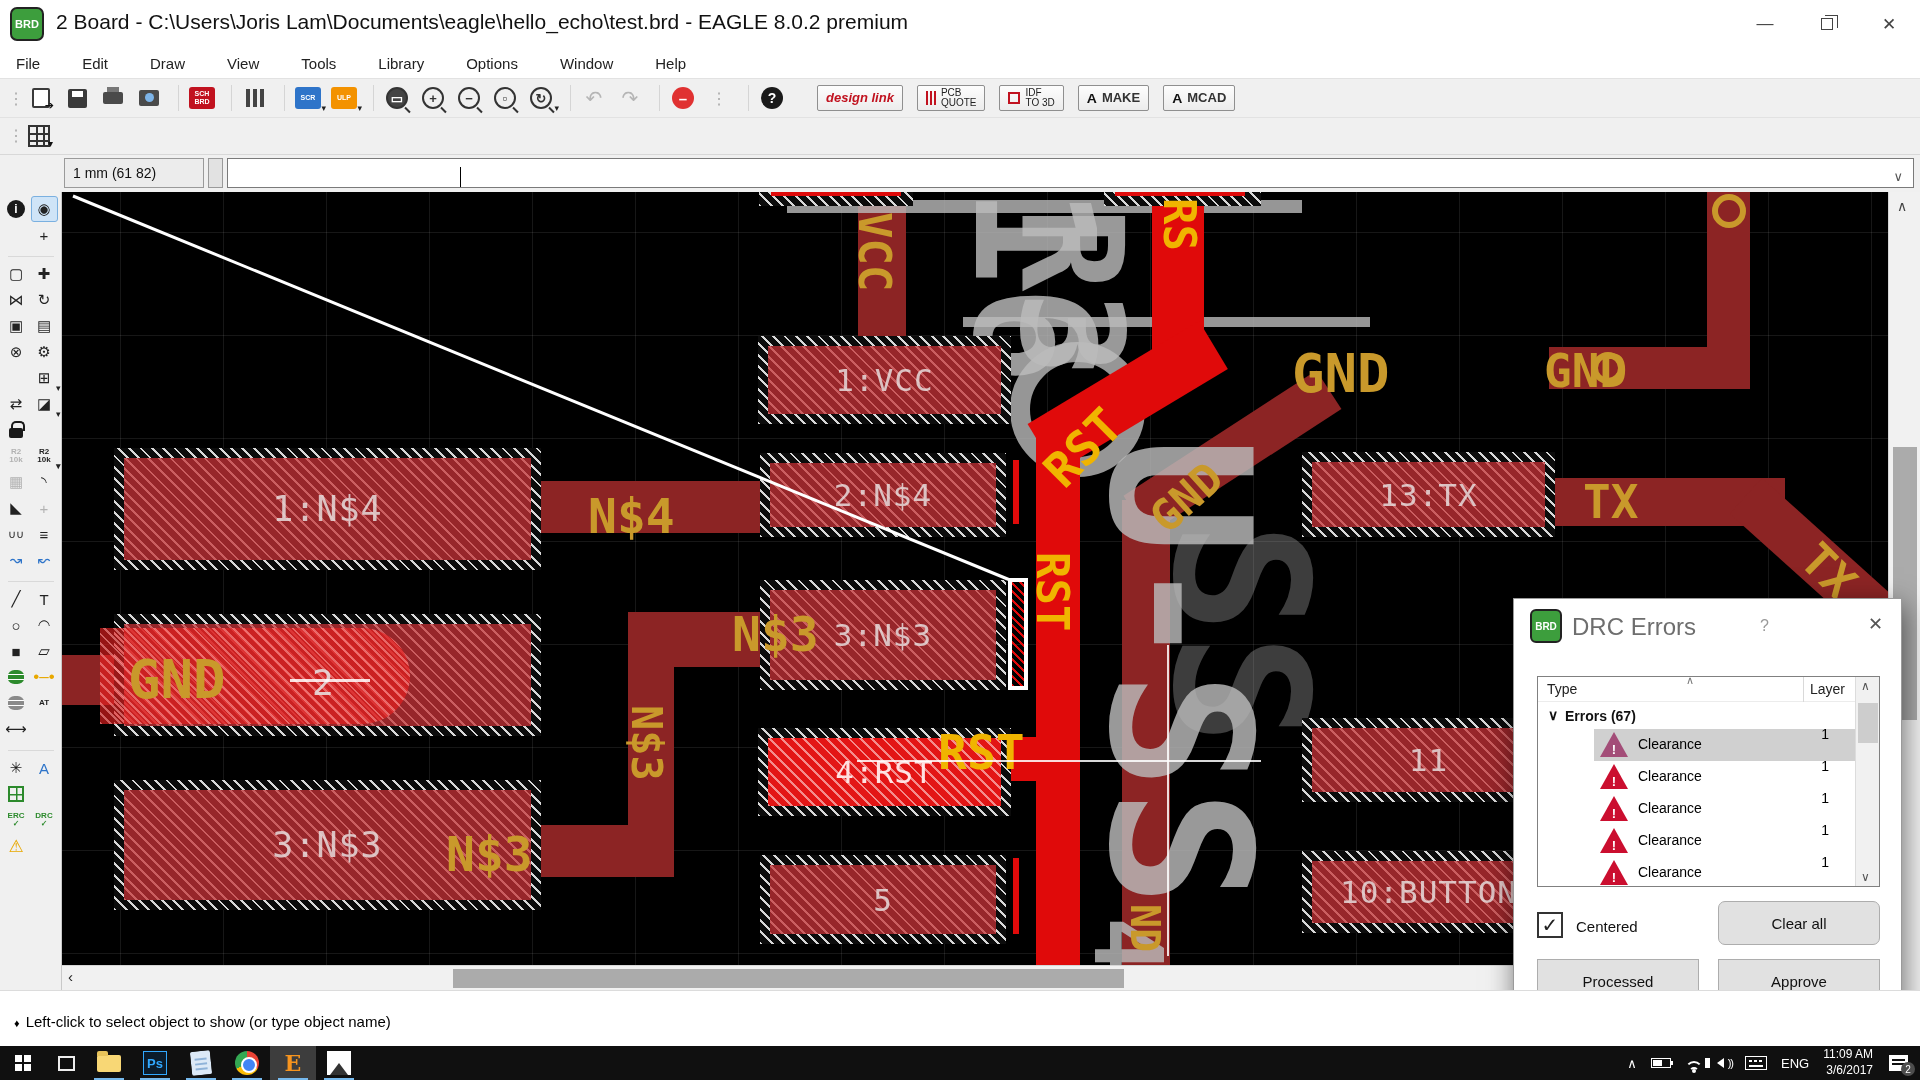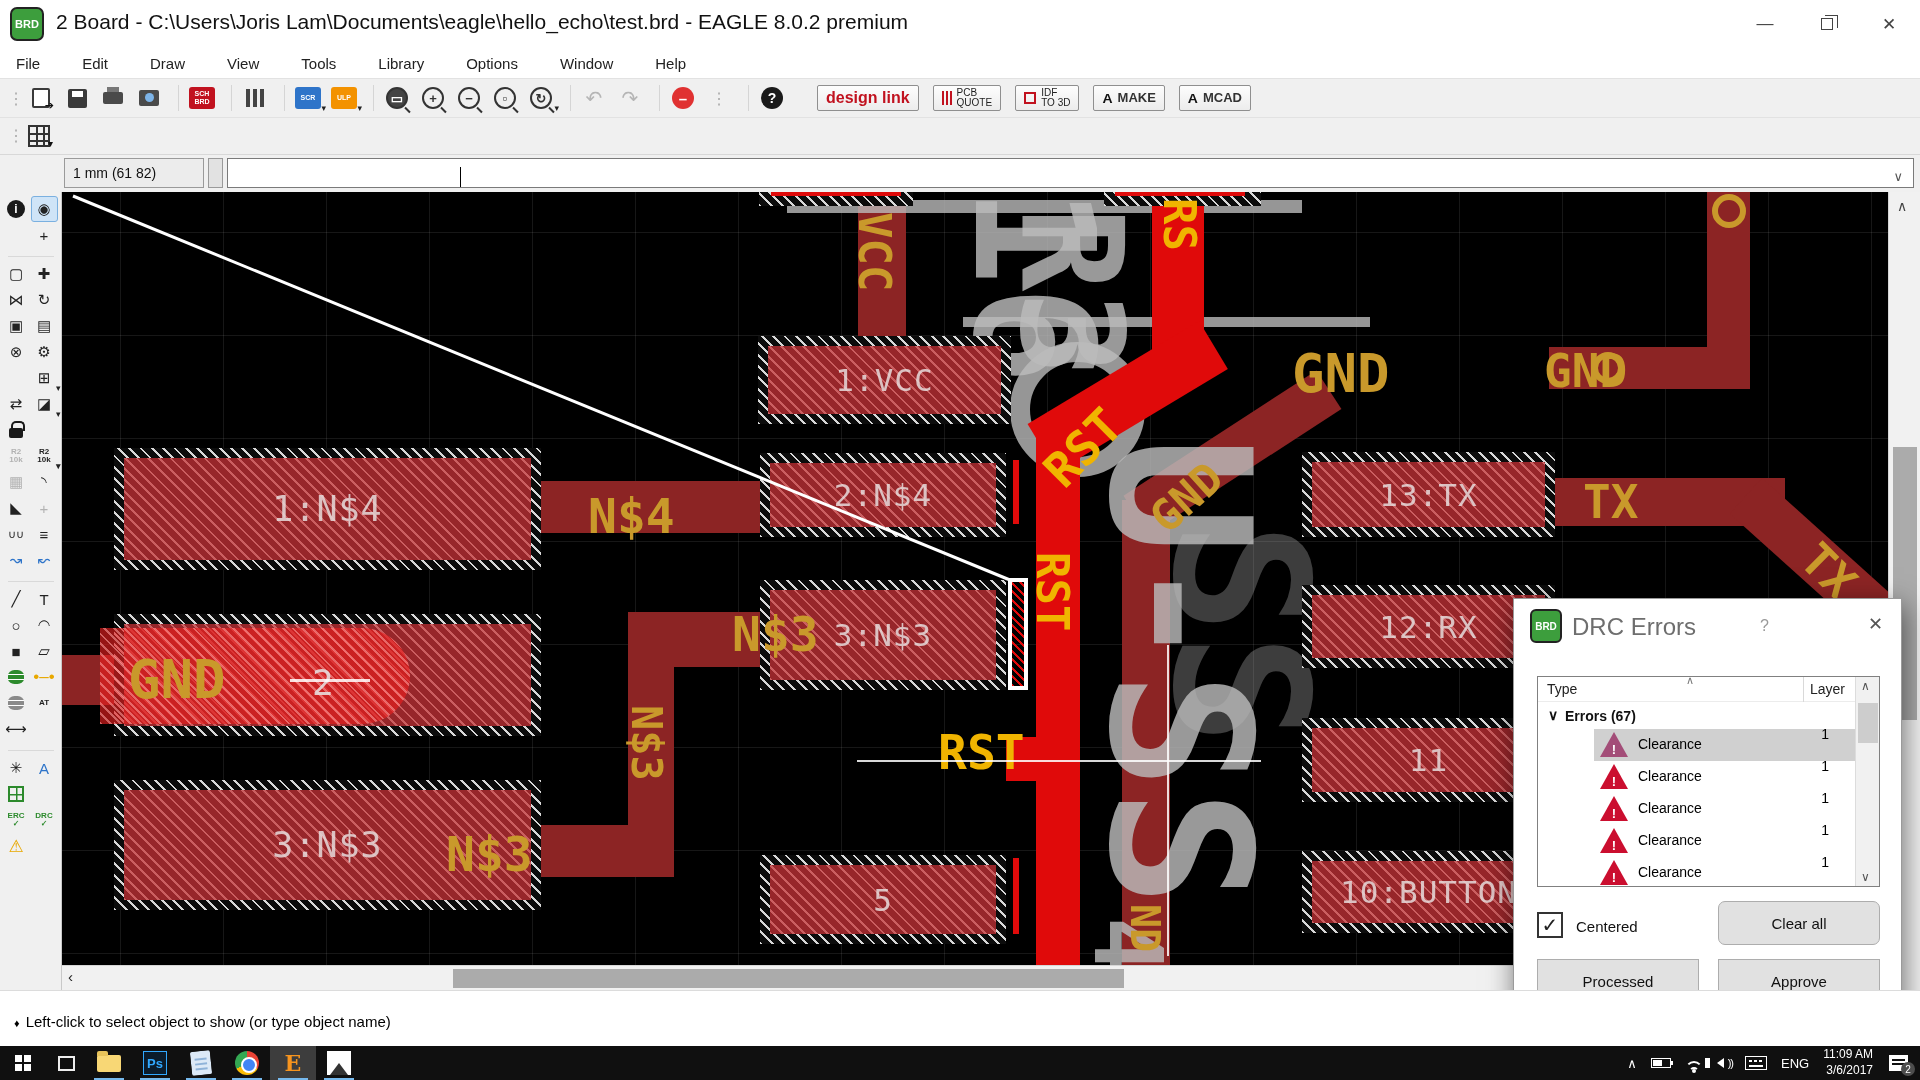--- a/index.html
+++ b/index.html
@@ -39,21 +39,21 @@
 .ic-lib { width:18px; height:18px; background:linear-gradient(90deg,#444 0 4px,transparent 4px 7px,#444 7px 11px,transparent 11px 14px,#444 14px 18px); }
 .ic-zoom { width:22px; height:22px; border:2px solid #333; border-radius:50%; font-size:13px; font-weight:bold; color:#333; display:flex; align-items:center; justify-content:center; position:relative; }
 .ic-zoom::after { content:""; position:absolute; right:-5px; bottom:-4px; width:7px; height:2px; background:#333; transform:rotate(45deg); }
 .ic-zoom.fit { background:#444; color:#fff; }
 .arrow { font-size:20px; color:#b5b5b5; }
 .ic-stop { width:22px; height:22px; border-radius:50%; background:#e03131; color:#fff; font-weight:bold; font-size:15px; display:flex; align-items:center; justify-content:center; }
 .dots { color:#aaa; font-size:16px; }
 .ic-help { width:22px; height:22px; border-radius:50%; background:#1a1a1a; color:#fff; font-weight:bold; font-size:14px; display:flex; align-items:center; justify-content:center; }
 .vendor { height:26px; border:1px solid #8f8f8f; border-radius:2px; background:linear-gradient(#fdfdfd,#ececec); display:flex; align-items:center; padding:0 8px; margin-right:14px; font-size:10px; color:#222; white-space:pre-line; line-height:1.05; }
 .vendor.first { margin-left:24px; }
-.v-red { color:#c1121f; font-weight:bold; font-size:16px; }
+.v-red { color:#c1121f; font-style:italic; font-weight:bold; font-size:13px; }
 .v-icon-bars { width:10px; height:14px; margin-right:5px; background:linear-gradient(90deg,#c1121f 0 2px,transparent 2px 4px,#c1121f 4px 6px,transparent 6px 8px,#c1121f 8px 10px); }
 .v-icon-box { width:12px; height:12px; border:2px solid #c1121f; margin-right:5px; }
 .v-logo { font-weight:bold; font-size:14px; margin-right:5px; color:#111; transform:scaleY(.9); }
 .v-caps { font-weight:bold; font-size:13px; color:#333; }
 
 .toolbar2 { position:absolute; left:0; top:118px; width:1920px; height:37px; background:#f0f0f0; border-bottom:1px solid #d8d8d8; }
 .toolbar2::before { content:"⋮"; color:#aaa; position:absolute; left:8px; top:8px; font-size:16px; }
 .grid-ic { position:absolute; left:28px; top:7px; width:22px; height:22px; border:2px solid #333;
   background:linear-gradient(#333 0 0) 0 6px/100% 2px no-repeat, linear-gradient(#333 0 0) 0 13px/100% 2px no-repeat,
              linear-gradient(90deg,#333 0 0) 6px 0/2px 100% no-repeat, linear-gradient(90deg,#333 0 0) 13px 0/2px 100% no-repeat; }
@@ -543,33 +543,33 @@
       <div class="pad" style="left:698px;top:261px;width:246px;height:84px;">
           <div class="pad-in">
             <span class="pad-label">2:N$4</span>
           </div>
         </div>
       <div class="pad" style="left:698px;top:388px;width:246px;height:110px;">
           <div class="pad-in">
             <span class="pad-label">3:N$3</span>
           </div>
         </div>
+      <div class="pad hot" style="left:696px;top:536px;width:253px;height:88px;">
+          <div class="pad-in">
+            <span class="pad-label">4:RST</span>
+          </div>
+        </div>
       <div class="pad" style="left:698px;top:663px;width:246px;height:89px;">
           <div class="pad-in">
             <span class="pad-label">5</span>
           </div>
         </div>
       <div class="pad" style="left:1240px;top:260px;width:253px;height:85px;">
           <div class="pad-in">
             <span class="pad-label">13:TX</span>
-          </div>
-        </div>
-      <div class="pad" style="left:1240px;top:393px;width:253px;height:83px;">
-          <div class="pad-in">
-            <span class="pad-label">12:RX</span>
           </div>
         </div>
       <div class="pad" style="left:1240px;top:526px;width:253px;height:84px;">
           <div class="pad-in">
             <span class="pad-label">11</span>
           </div>
         </div>
       <div class="pad" style="left:1240px;top:659px;width:253px;height:82px;">
           <div class="pad-in">
             <span class="pad-label">10:BUTTON</span>

